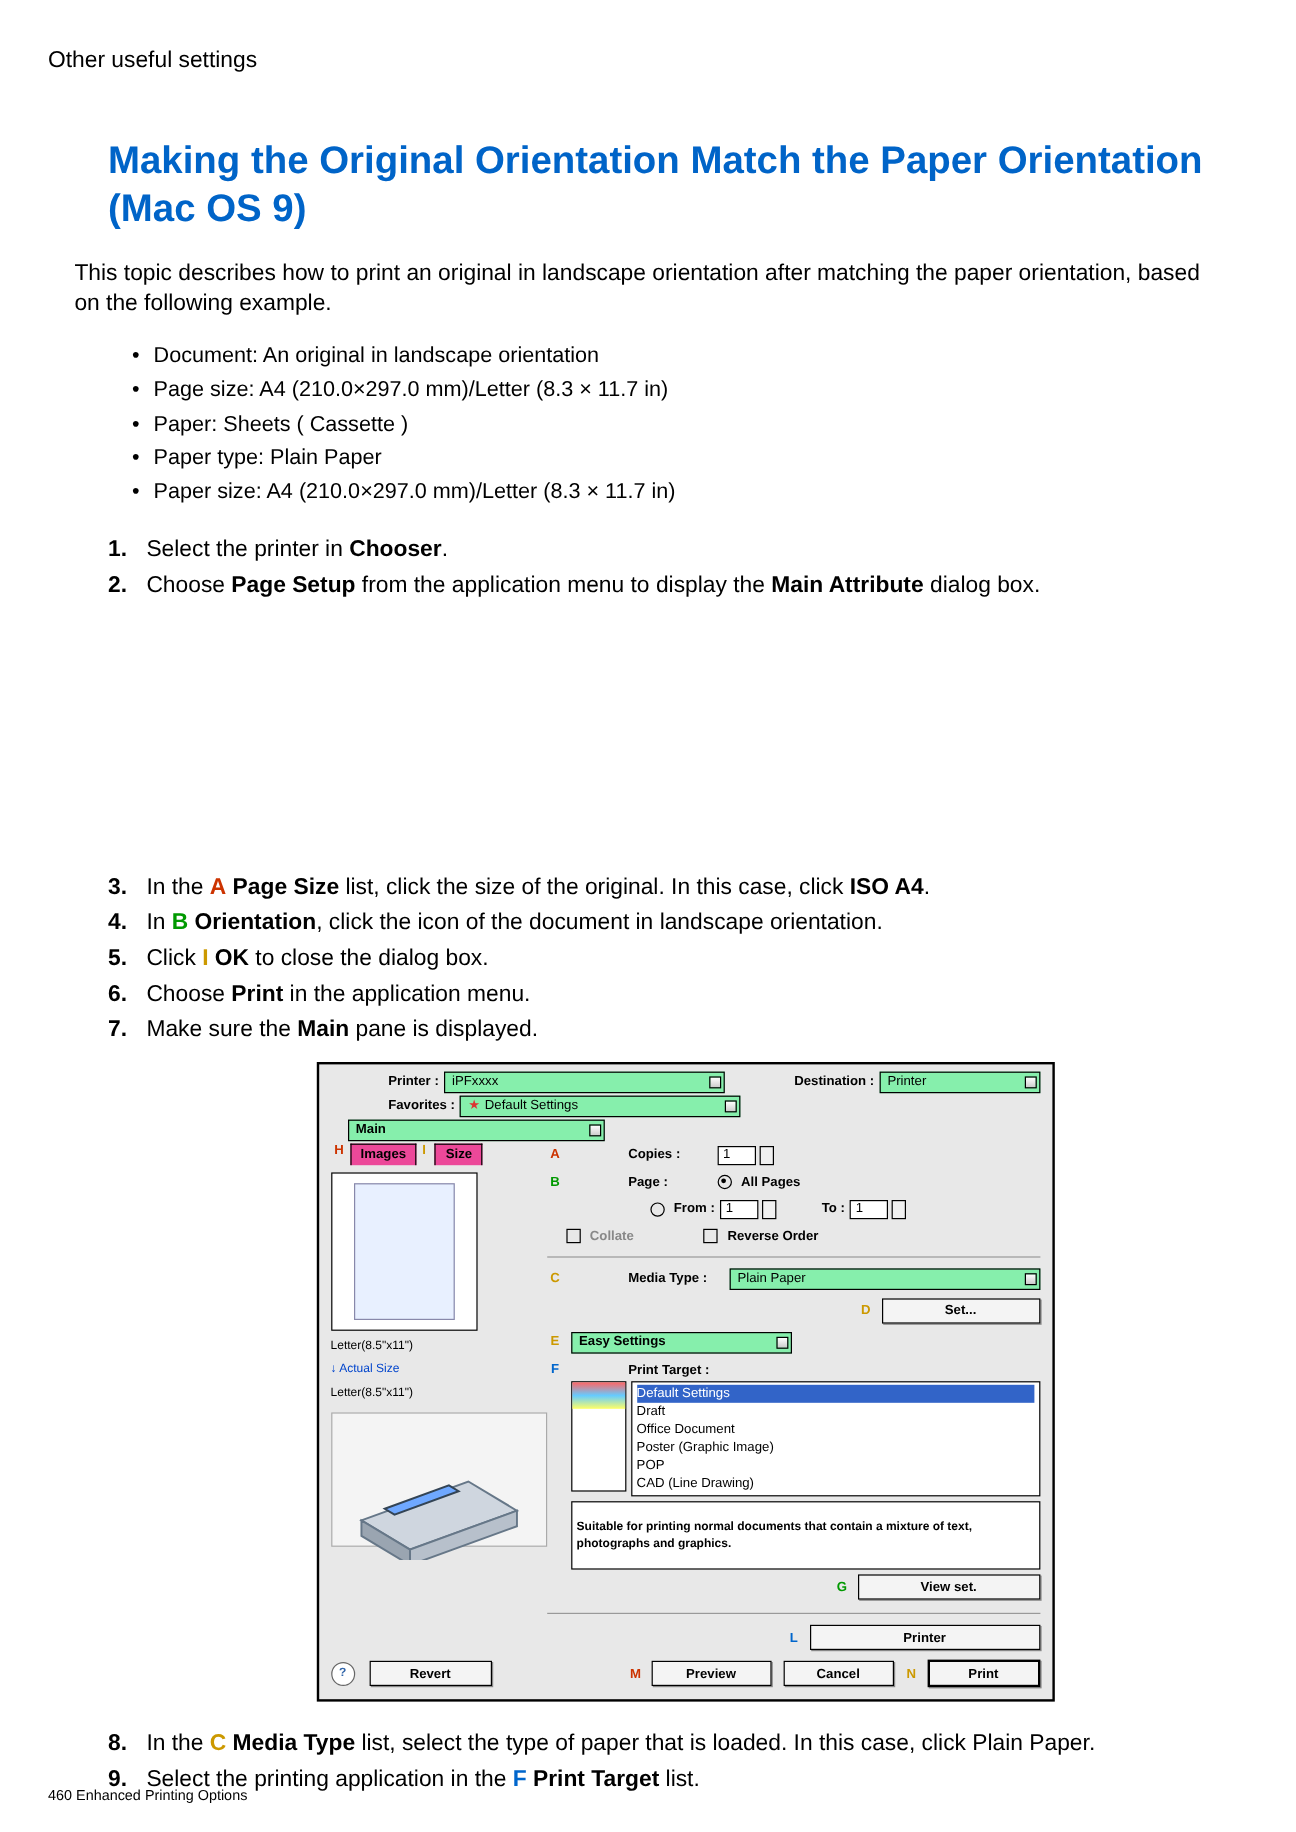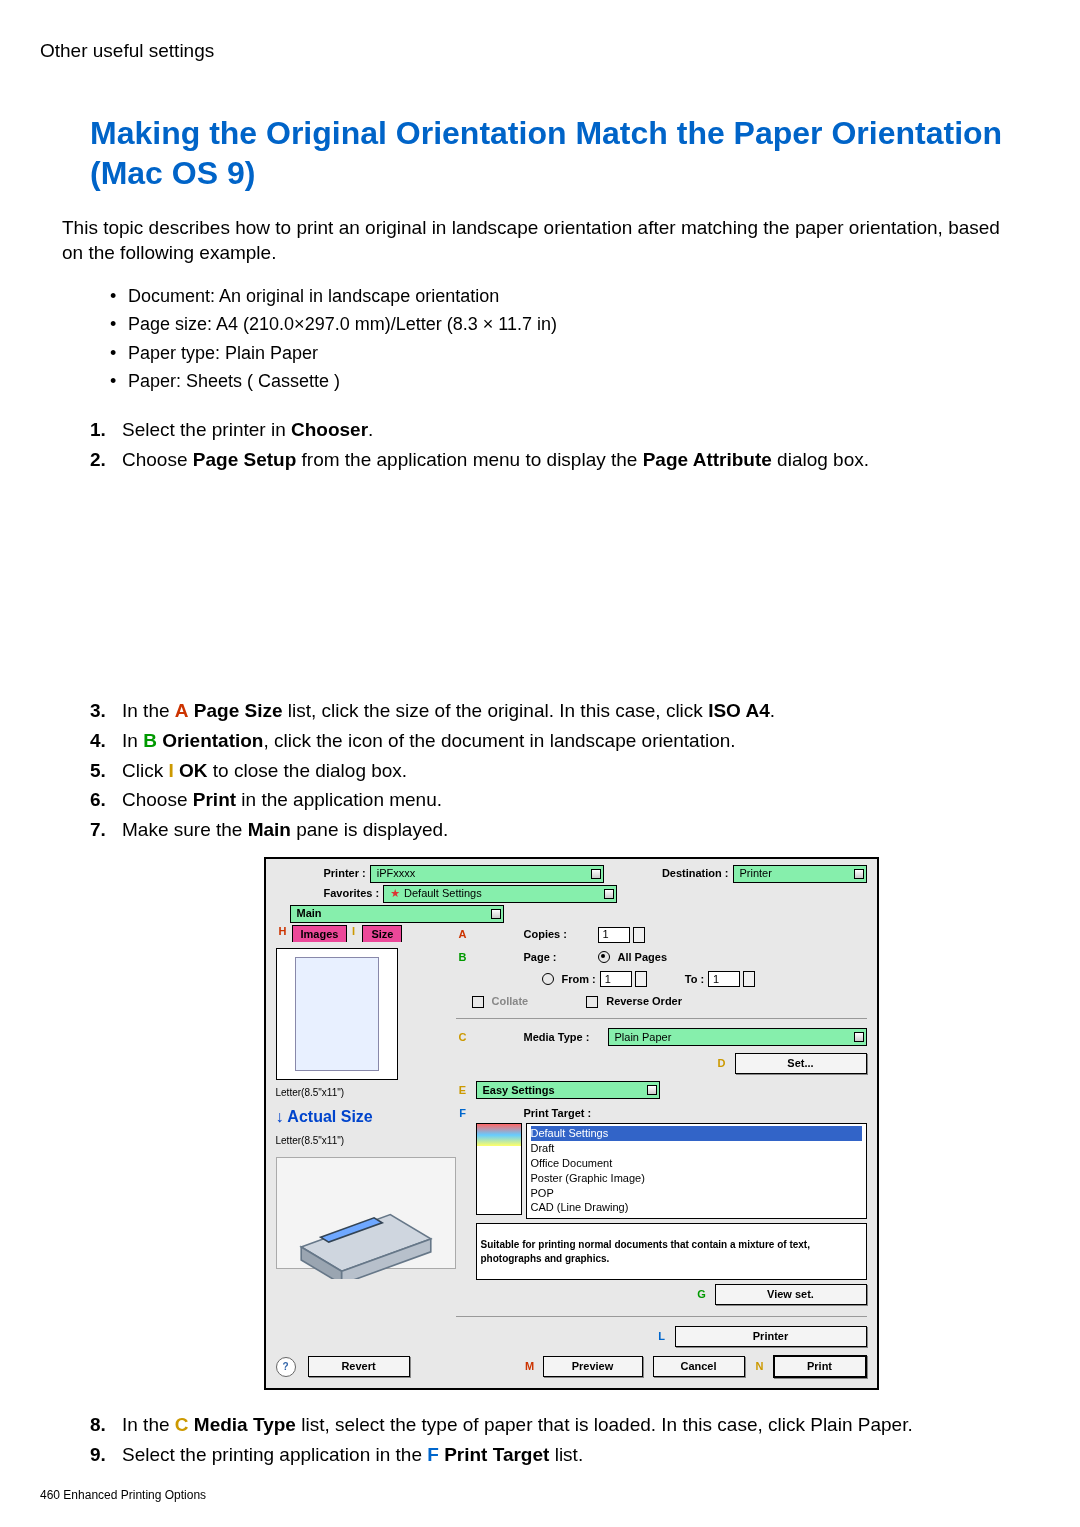--- a/index.html
+++ b/index.html
@@ -191,30 +191,31 @@
 
 <div class="header-pre">Other useful settings</div>
 
 <h1>Making the Original Orientation Match the Paper Orientation (Mac OS 9)</h1>
 
 <p class="intro">This topic describes how to print an original in landscape orientation after matching the paper orientation, based on the following example.</p>
 
 <ul class="details">
   <li>Document:  An original in landscape orientation</li>
   <li>Page size:  A4 (210.0×297.0 mm)/Letter (8.3 × 11.7 in)</li>
+  <li>Paper:  Sheets ( Cassette )</li>
   <li>Paper type:  Plain Paper</li>
-  <li>Paper:  Sheets ( Cassette )</li>
+  <li>Paper size:  A4 (210.0×297.0 mm)/Letter (8.3 × 11.7 in)</li>
 </ul>
 
 <ol class="steps">
   <li>
     <span>Select the printer in </span><span class="bold">Chooser</span><span>.</span>
   </li>
   <li>
-    <span>Choose </span><span class="bold">Page Setup</span><span> from the application menu to display the </span><span class="bold">Page Attribute</span><span> dialog box.</span>
+    <span>Choose </span><span class="bold">Page Setup</span><span> from the application menu to display the </span><span class="bold">Main Attribute</span><span> dialog box.</span>
     <div class="fig">
       <div class="fig-placeholder"></div>
     </div>
   </li>
   <li>
     <span>In the </span><span class="callout ca">A</span> <span class="bold">Page Size</span><span> list, click the size of the original.  In this case, click </span><span class="bold">ISO A4</span><span>.</span>
   </li>
   <li>
     <span>In </span><span class="callout cb">B</span> <span class="bold">Orientation</span><span>, click the icon of the document in landscape orientation.</span>
   </li>
@@ -259,21 +260,21 @@
               <div class="tabs">
                 <span class="tab">Images</span>
                 <span class="marker ci">I</span>
                 <span class="tab">Size</span>
               </div>
             </div>
             <div class="preview-pane">
               <div class="thumb"></div>
             </div>
             <div style="font-weight:400;font-size:10px">Letter(8.5"x11")</div>
-            <div style="font-weight:700;font-size:16px;color:#0044cc">↓ <span>Actual Size</span></div>
+            <div style="font-weight:400;font-size:10px;color:#0044cc">↓ <span>Actual Size</span></div>
             <div style="font-weight:400;font-size:10px">Letter(8.5"x11")</div>
             <div style="height:110px;border:1px solid #aaa;background:#f4f4f4;margin-top:4px;position:relative">
               <svg viewBox="0 0 100 70" style="position:absolute;inset:8px">
                 <polygon points="10,50 65,30 90,45 35,65" fill="#cfd6df" stroke="#678"></polygon>
                 <polygon points="10,50 10,58 35,73 35,65" fill="#9aa5b1" stroke="#678"></polygon>
                 <polygon points="35,65 35,73 90,53 90,45" fill="#b7c0cb" stroke="#678"></polygon>
                 <polygon points="22,44 55,32 60,35 27,47" fill="#6fa8ff" stroke="#345"></polygon>
               </svg>
             </div>
           </div>

